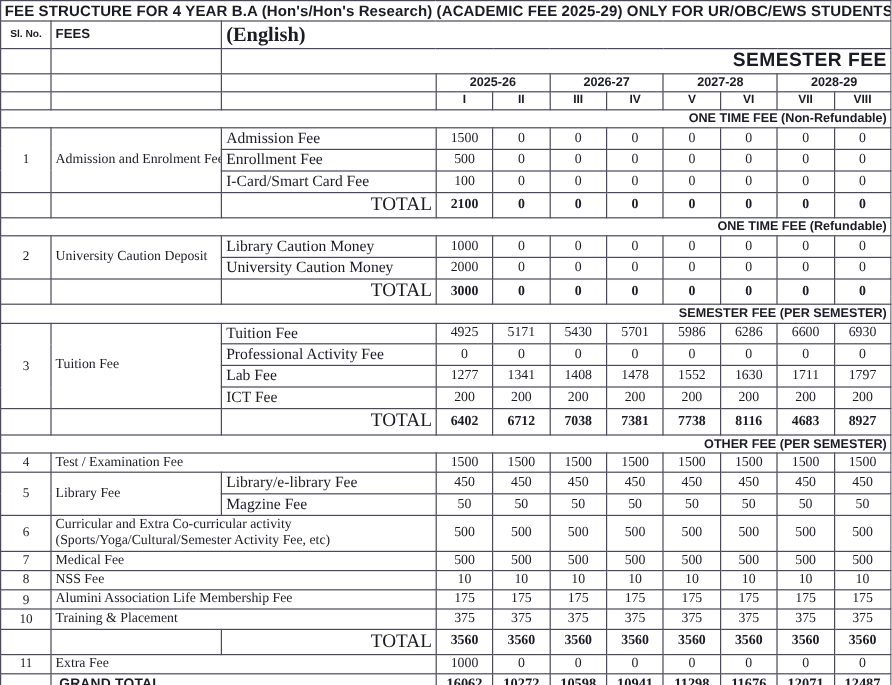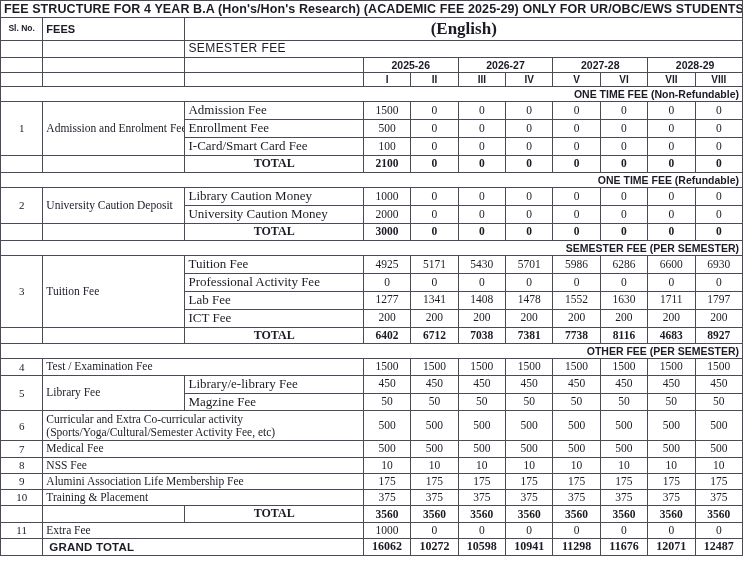--- a/index.html
+++ b/index.html
@@ -59,34 +59,34 @@
   .fees-head {
     font-family: "Liberation Sans", sans-serif;
     font-weight: bold;
     font-size: 11px;
     text-align: left;
     background: #e6d6ec;
     padding-left: 4px;
   }
   .english-cell {
     background: #e6d6ec;
-    text-align: center;
+    text-align: left;
     font-family: "Liberation Serif", serif;
     font-weight: bold;
     font-size: 17px;
     color: #111118;
     padding: 4px 0 5px 0;
   }
   
   .semfee-banner {
     background: #eef3bf;
-    text-align: left;
-    font-family: "Liberation Sans", sans-serif;
-    font-weight: normal;
-    font-size: 12px;
+    text-align: right;
+    font-family: "Liberation Sans", sans-serif;
+    font-weight: bold;
+    font-size: 16px;
     color: #9e1b10;
     letter-spacing: 0.4px;
     padding: 3px 0 4px 0;
   }
   .blank-yellow { background: #eef3bf; }
   
   .year-cell {
     background: #eef3bf;
     text-align: center;
     font-family: "Liberation Sans", sans-serif;
@@ -129,23 +129,23 @@
   .sub-name {
     text-align: left;
     font-size: 13px;
     padding-left: 4px;
   }
   .num {
     text-align: center;
     font-size: 11.5px;
   }
   .total-lbl {
-    font-weight: bold;
-    font-size: 12px;
-    text-align: center;
+    font-weight: normal;
+    font-size: 16px;
+    text-align: right;
     padding-left: 4px;
   }
   .total-num {
     font-weight: bold;
     font-size: 11.5px;
     text-align: center;
   }
   .blue { color: #1634c8; }
   
   .sec-yellow td { background: #f3f6d2; }

